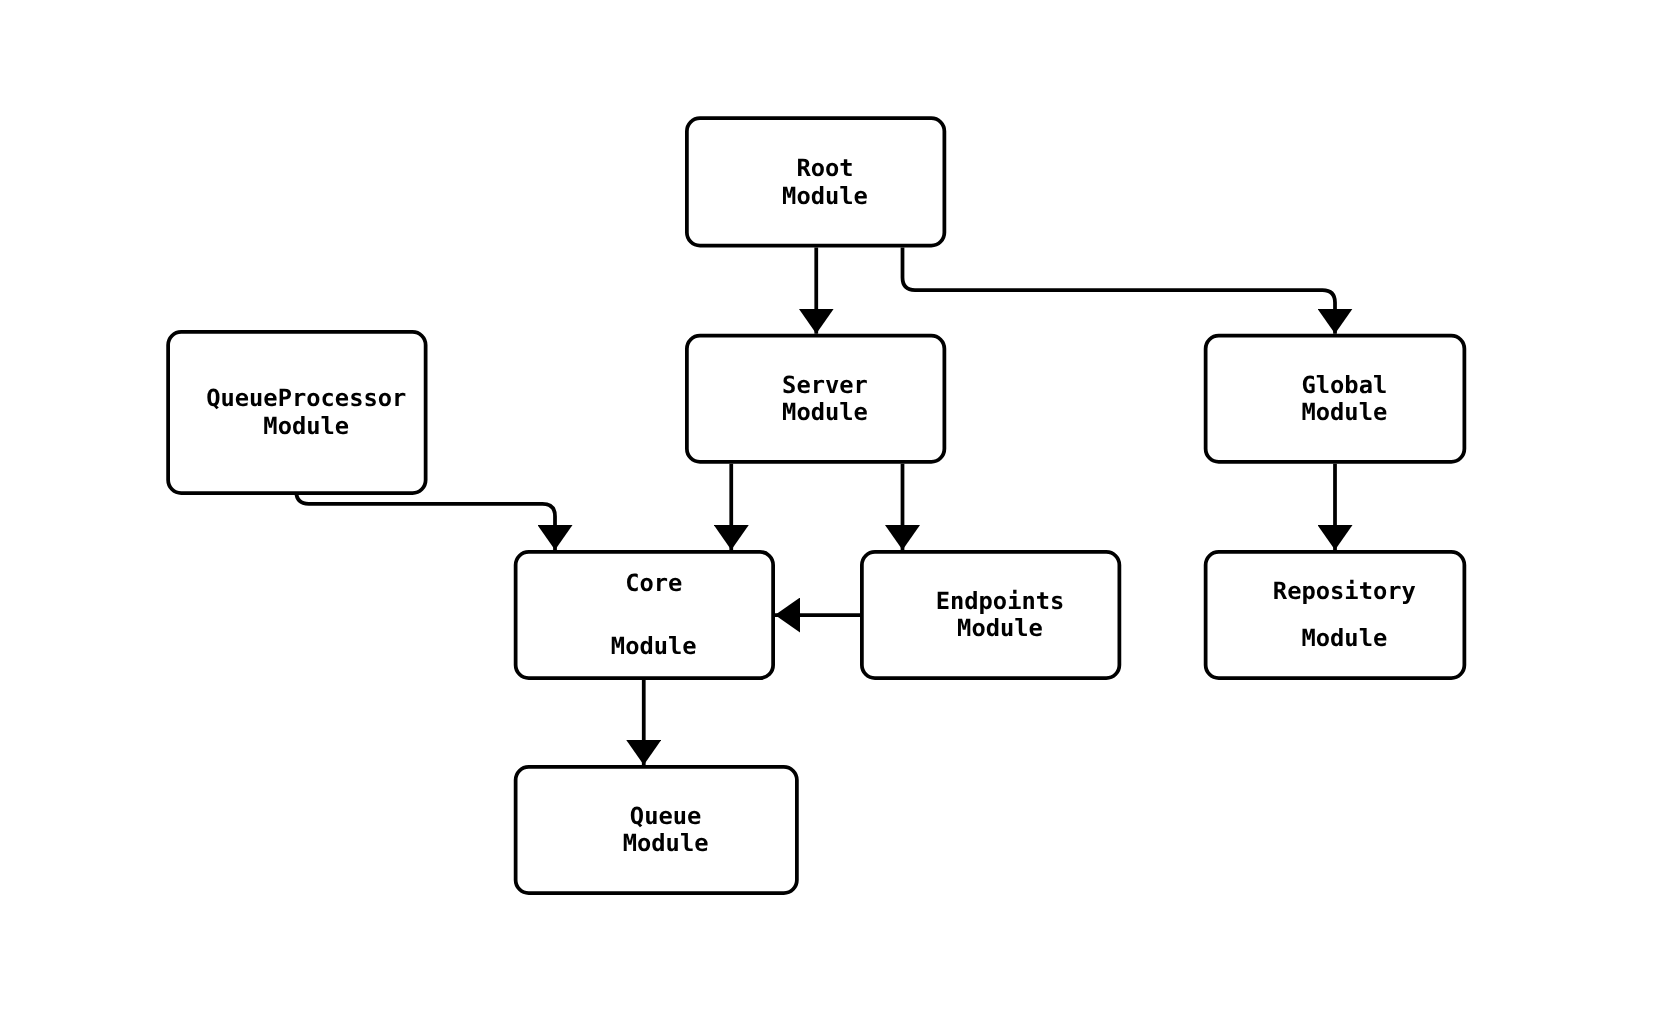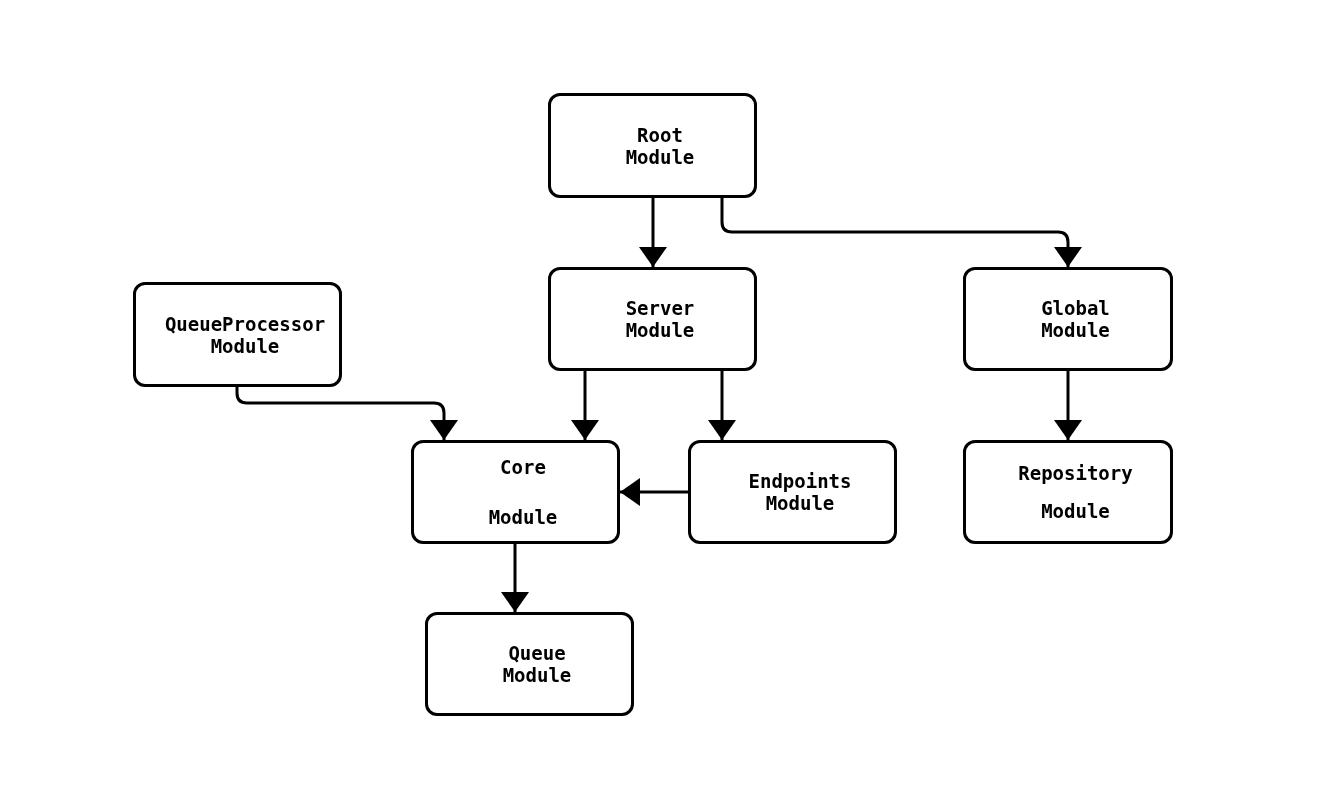--- a/index.html
+++ b/index.html
@@ -40,27 +40,27 @@
     text-align: center;
     font-size: 19px;
     font-weight: bold;
     line-height: 22px;
     color: #000000;
     padding-left: 15px;
   }
   .node span { display: block; white-space: nowrap; }
 
   .node-root          { left: 548px; top:  93px; width: 209px; height: 105px; }
-  .node-queueprocessor{ left: 133px; top: 282px; width: 209px; height: 105px; }
+  .node-queueprocessor{ left: 133px; top: 264px; width: 209px; height: 132px; }
   .node-server        { left: 548px; top: 267px; width: 209px; height: 104px; }
   .node-global        { left: 963px; top: 267px; width: 210px; height: 104px; }
   .node-core          { left: 411px; top: 440px; width: 209px; height: 104px; gap: 28px; }
   .node-endpoints     { left: 688px; top: 440px; width: 209px; height: 104px; }
   .node-repository    { left: 963px; top: 440px; width: 210px; height: 104px; gap: 16px; }
-  .node-queue         { left: 425px; top: 612px; width: 209px; height: 104px; }
+  .node-queue         { left: 411px; top: 612px; width: 228px; height: 104px; }
 </style>
 </head>
 <body>
 
 <div class="canvas">
 
   <svg class="edges-layer" width="1337" height="809" viewBox="0 0 1337 809" xmlns="http://www.w3.org/2000/svg">
     <defs>
       <marker id="arrowhead" viewBox="0 0 10 14" refX="10" refY="7" markerWidth="20" markerHeight="28" markerUnits="userSpaceOnUse" orient="auto">
         <path d="M0,0 L10,7 L0,14 Z" fill="#000000"></path>

